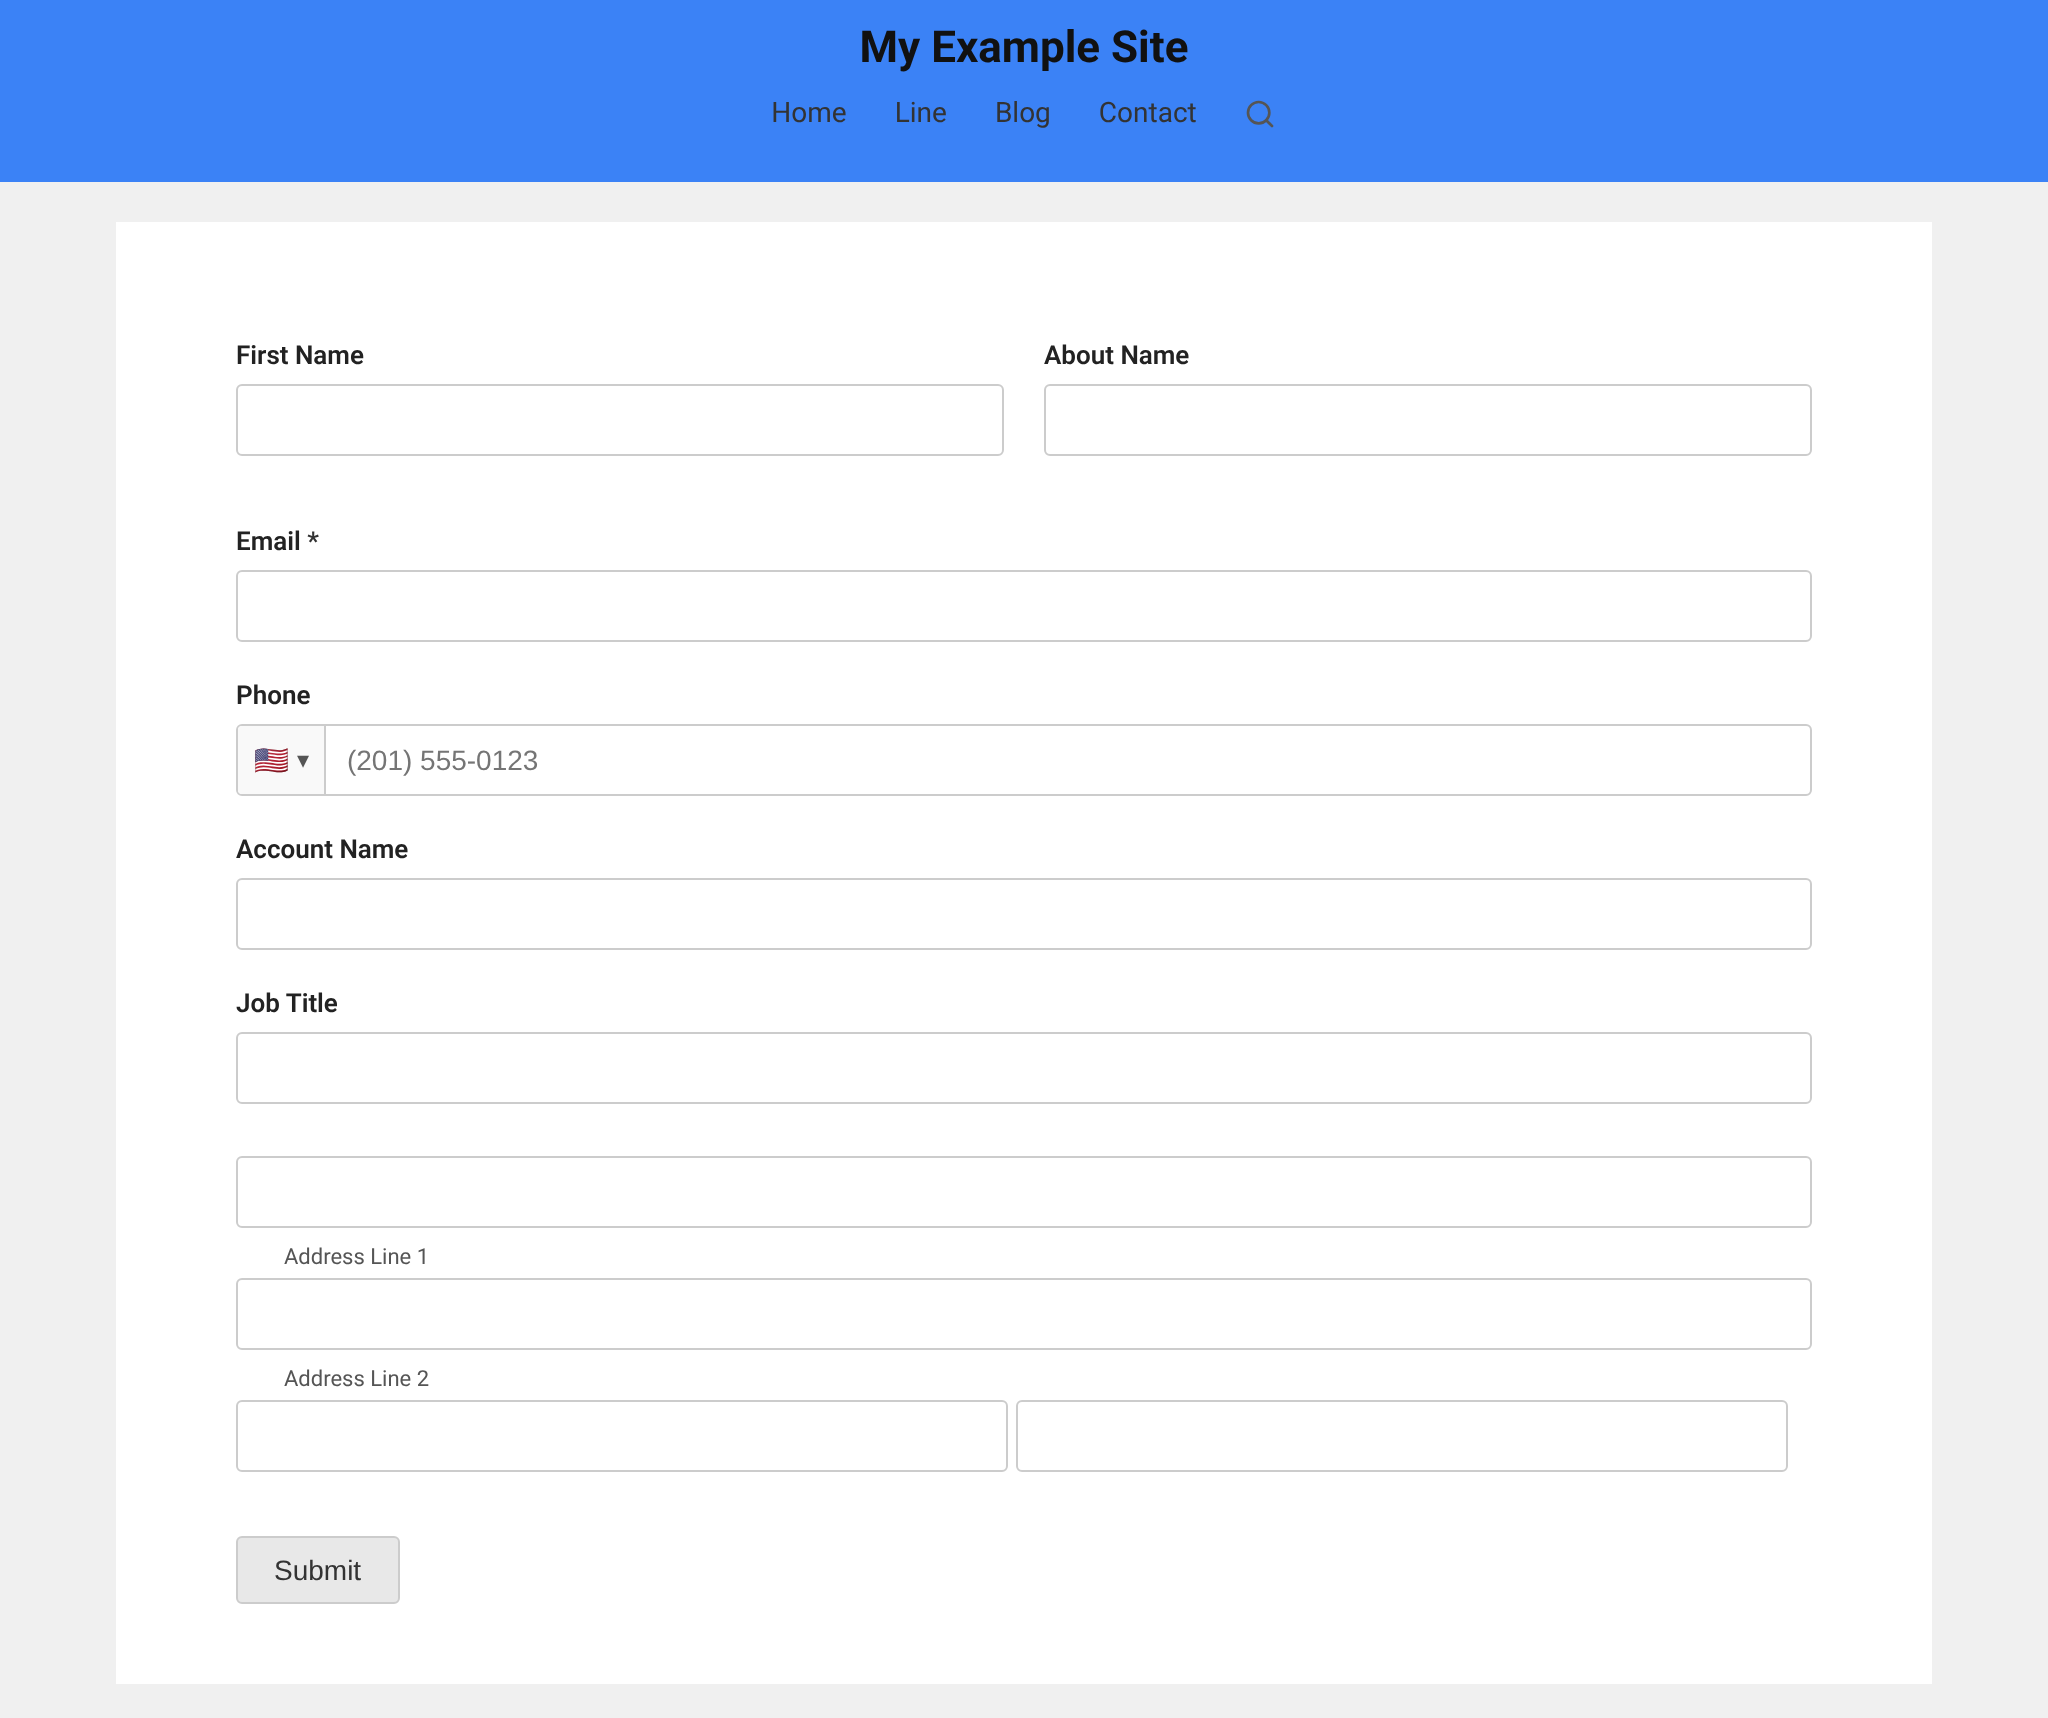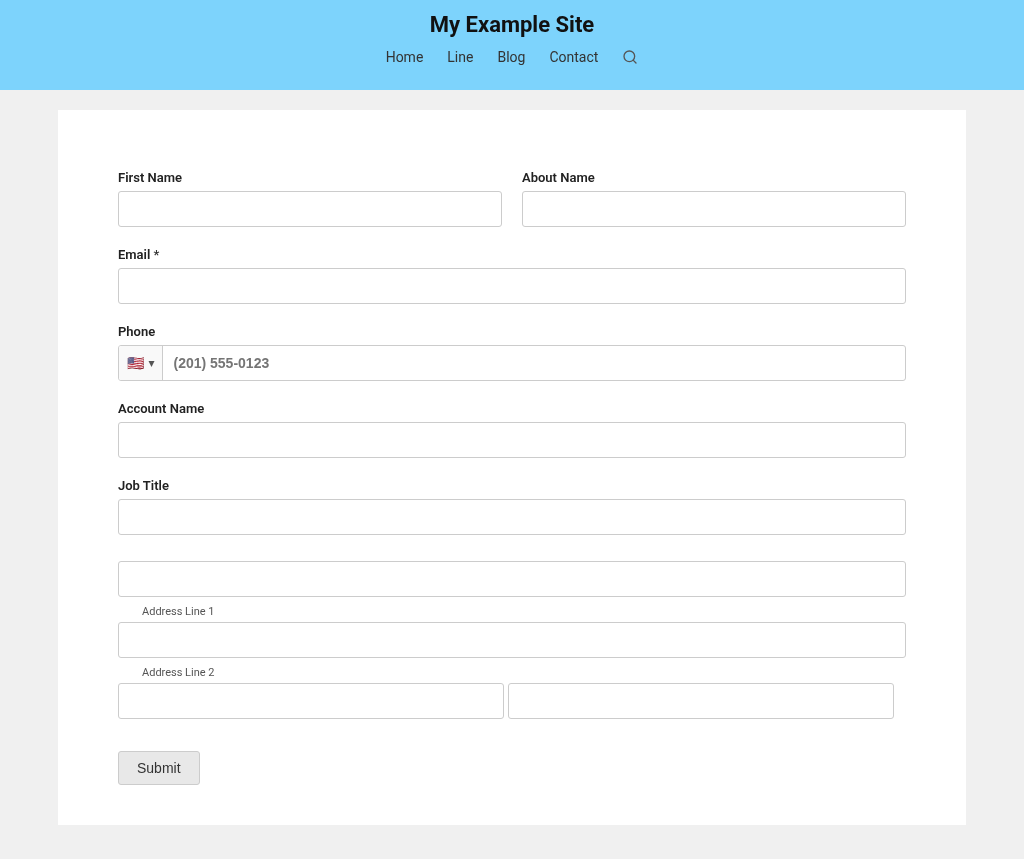--- a/index.html
+++ b/index.html
@@ -9,21 +9,21 @@
     }
 
     body {
       font-family: -apple-system, BlinkMacSystemFont, 'Segoe UI', Roboto, Oxygen, sans-serif;
       background-color: #f0f0f0;
       color: #333;
       font-size: 14px;
     }
 
     .site-header {
-      background-color: #7dd3fc;
+      background-color: #3b82f6;
       padding: 12px 0;
       text-align: center;
       border-bottom: none;
     }
 
     .site-title {
       font-size: 22px;
       font-weight: 700;
       color: #111;
       margin-bottom: 12px;
@@ -57,21 +57,21 @@
     }
 
     .form-container {
       background: #fff;
       padding: 60px 60px 40px;
     }
 
     .form-row {
       display: flex;
       gap: 20px;
-      margin-bottom: 20px;
+      margin-bottom: 36px;
     }
 
     .form-group {
       display: flex;
       flex-direction: column;
       margin-bottom: 20px;
       width: 100%;
     }
 
     .form-group.half {
@@ -132,21 +132,20 @@
     }
 
     .phone-input {
       border: none;
       outline: none;
       padding: 8px 10px;
       font-size: 14px;
       color: #555;
       flex: 1;
       background: transparent;
-      font-weight: bold;
     }
 
     .address-subfields {
       margin-top: 6px;
     }
 
     .address-sublabel {
       font-size: 11px;
       color: #555;
       margin-top: 4px;

